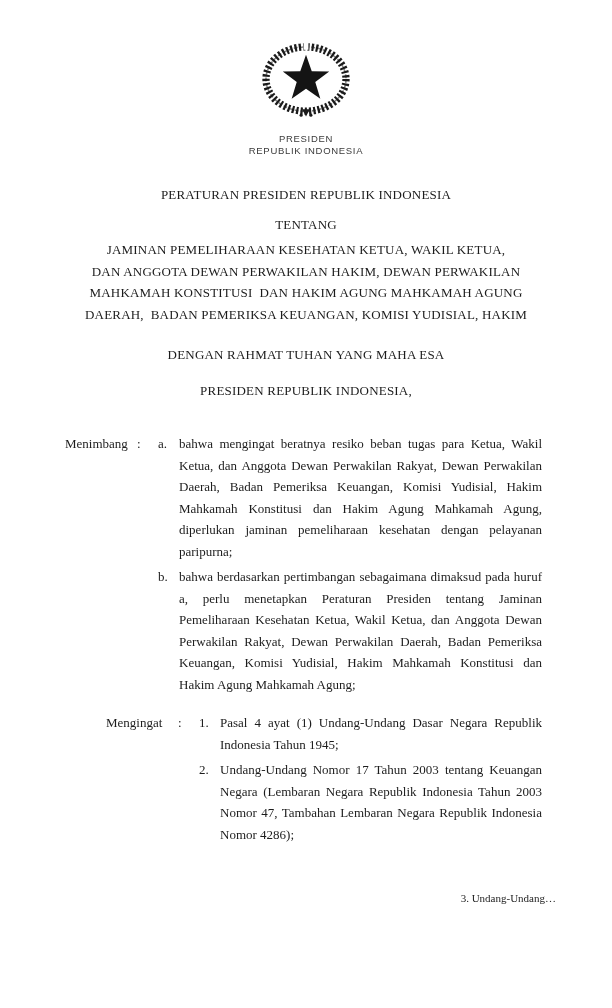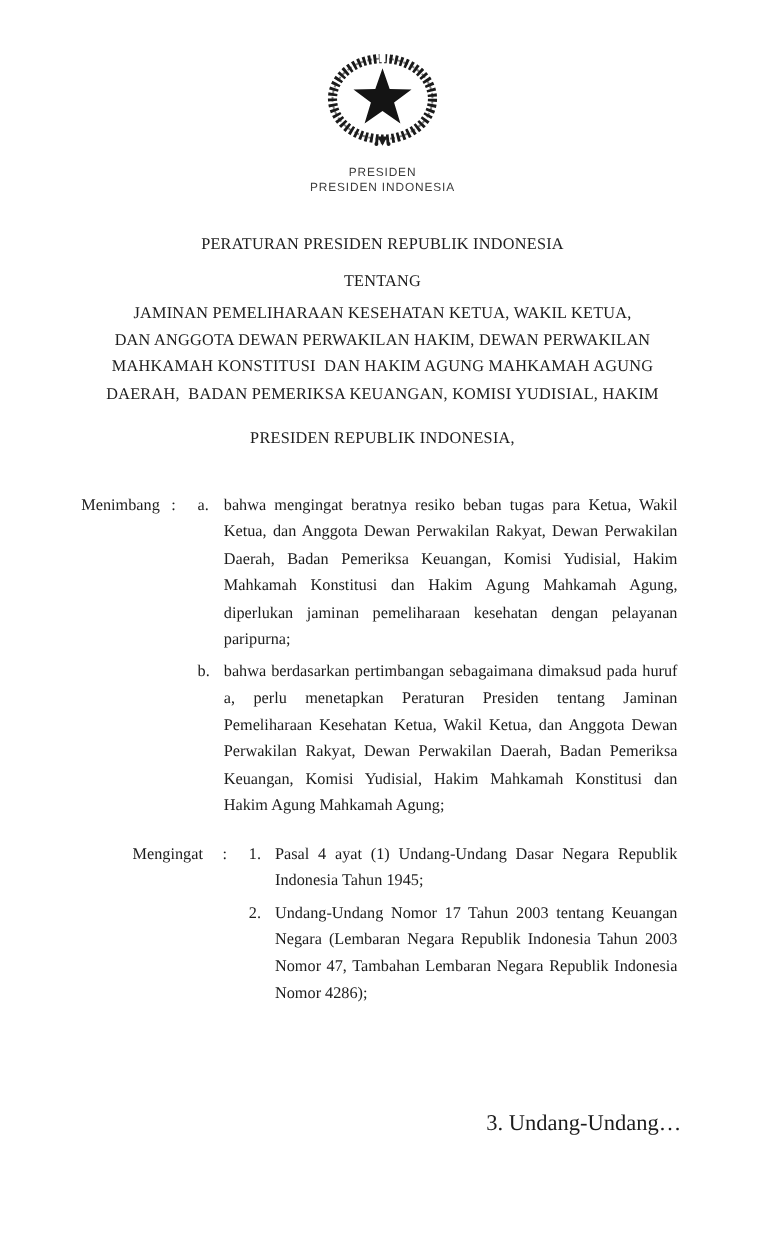--- a/index.html
+++ b/index.html
@@ -57,22 +57,22 @@
   .item-text {
     flex: 1 1 auto;
     min-width: 0;
     text-align: justify;
   }
 
   
   .footer-catchword {
     position: absolute;
     top: 888px;
-    right: 67px;
-    font-size: 18px;
+    right: 56px;
+    font-size: 11px;
     line-height: 21.5px;
   }
 </style>
 </head>
 <body>
 
 <div class="page">
 
   <div class="header">
     <svg class="emblem" width="98" height="80" viewBox="0 0 100 82" aria-hidden="true">
@@ -83,33 +83,34 @@
       <rect x="47.5" y="2" width="5" height="7" fill="#ffffff"></rect>
 
       <polygon fill="#141414" points="50,14 55.9,30.9 73.8,31.3 59.5,42.1 64.7,59.2 50,49 35.3,59.2 40.5,42.1 26.2,31.3 44.1,30.9"></polygon>
 
       <path d="M46,70 L50,77.5 L54,70 Z" fill="#1b1b1b"></path>
       <circle cx="45" cy="76" r="1.6" fill="#1b1b1b"></circle>
       <circle cx="55" cy="76" r="1.6" fill="#1b1b1b"></circle>
     </svg>
     <div class="header-org">
       <div>PRESIDEN</div>
-      <div>PRESIDEN INDONESIA</div>
+      <div>REPUBLIK INDONESIA</div>
     </div>
   </div>
 
   <div class="title-block">
     <div class="t-line">PERATURAN PRESIDEN REPUBLIK INDONESIA</div>
     <div class="t-line title-tentang">TENTANG</div>
     <div class="title-subject">
       <div class="t-line">JAMINAN PEMELIHARAAN KESEHATAN KETUA, WAKIL KETUA,</div>
       <div class="t-line">DAN ANGGOTA DEWAN PERWAKILAN HAKIM, DEWAN PERWAKILAN</div>
       <div class="t-line">MAHKAMAH KONSTITUSI  DAN HAKIM AGUNG MAHKAMAH AGUNG</div>
       <div class="t-line">DAERAH,  BADAN PEMERIKSA KEUANGAN, KOMISI YUDISIAL, HAKIM</div>
     </div>
+    <div class="t-line title-invocation">DENGAN RAHMAT TUHAN YANG MAHA ESA</div>
     <div class="t-line title-authority">PRESIDEN REPUBLIK INDONESIA,</div>
   </div>
 
   <div class="clauses">
 
     <div class="clause">
       <div class="clause-label">Menimbang</div>
       <div class="clause-colon">:</div>
       <div class="clause-items">
         <div class="item">

